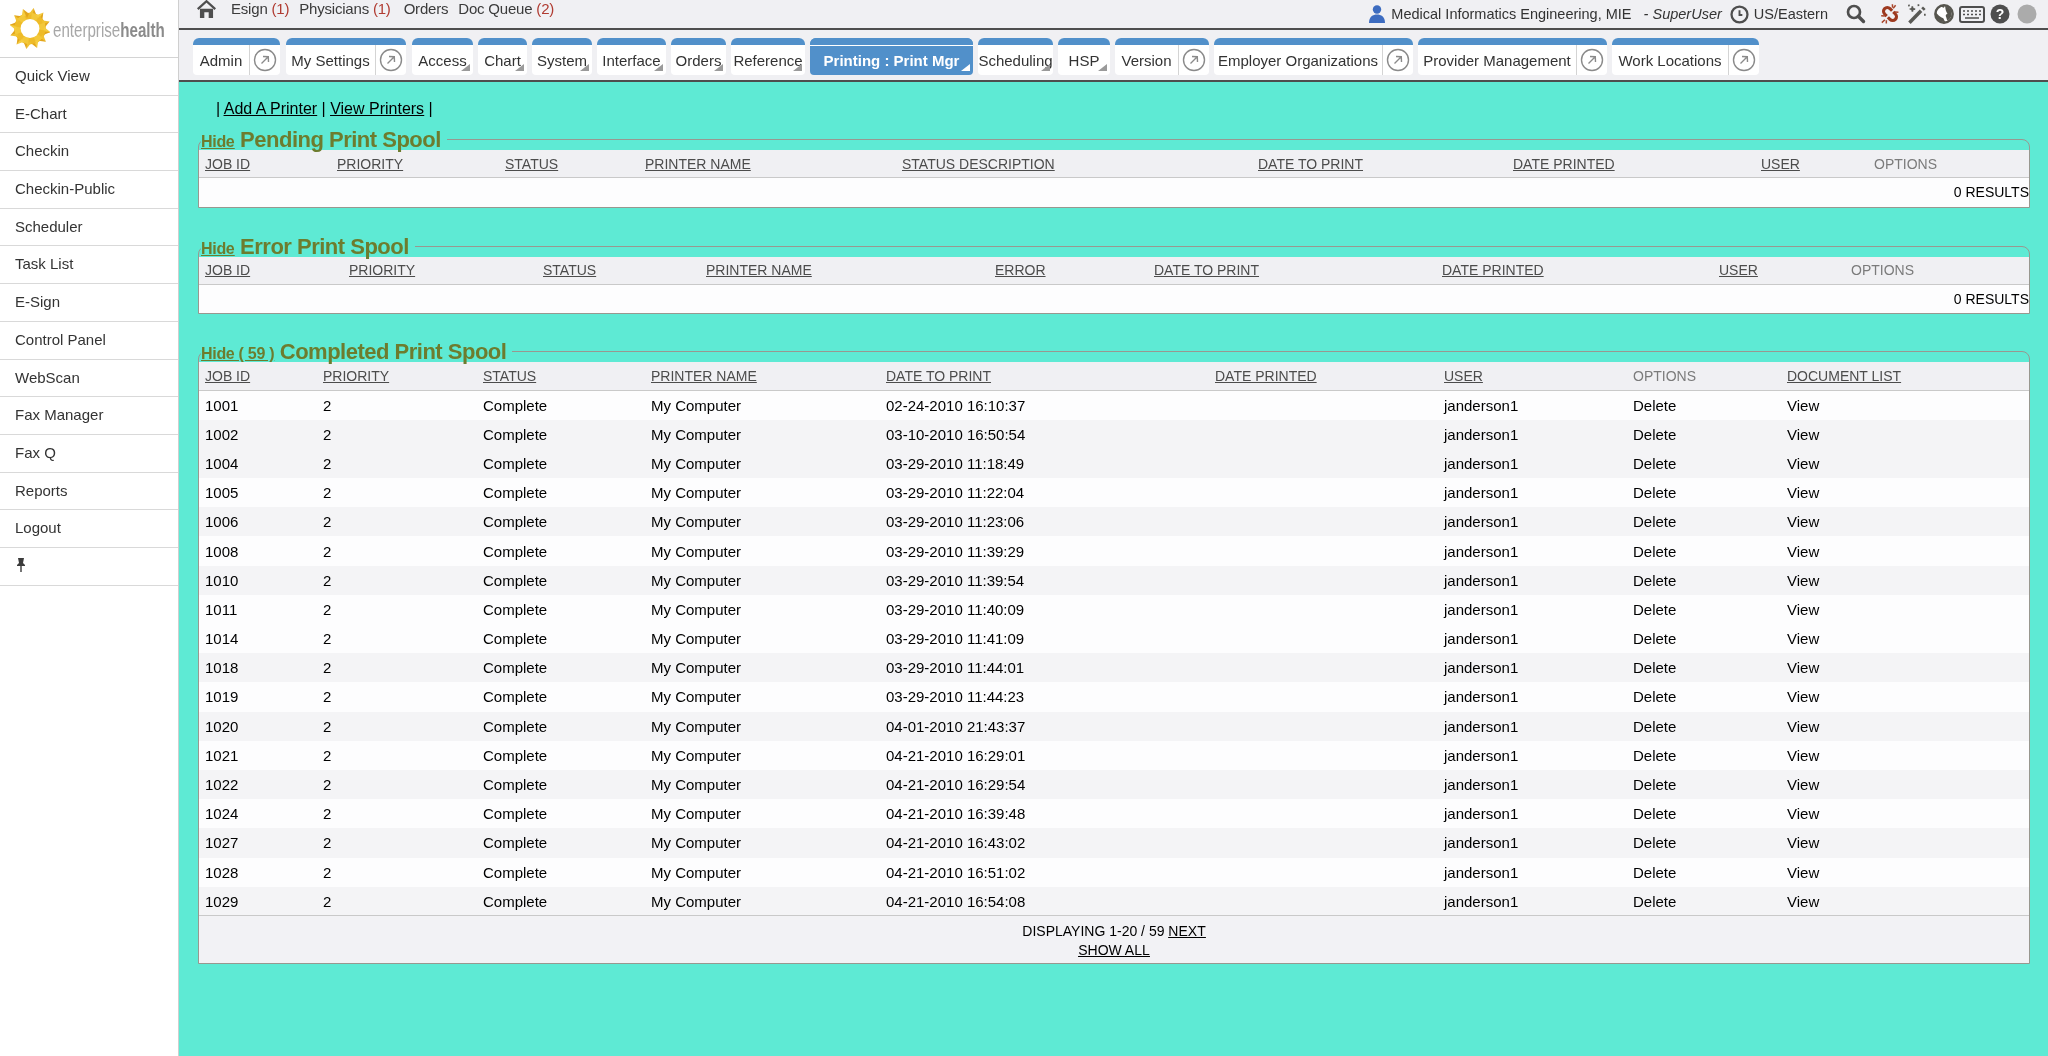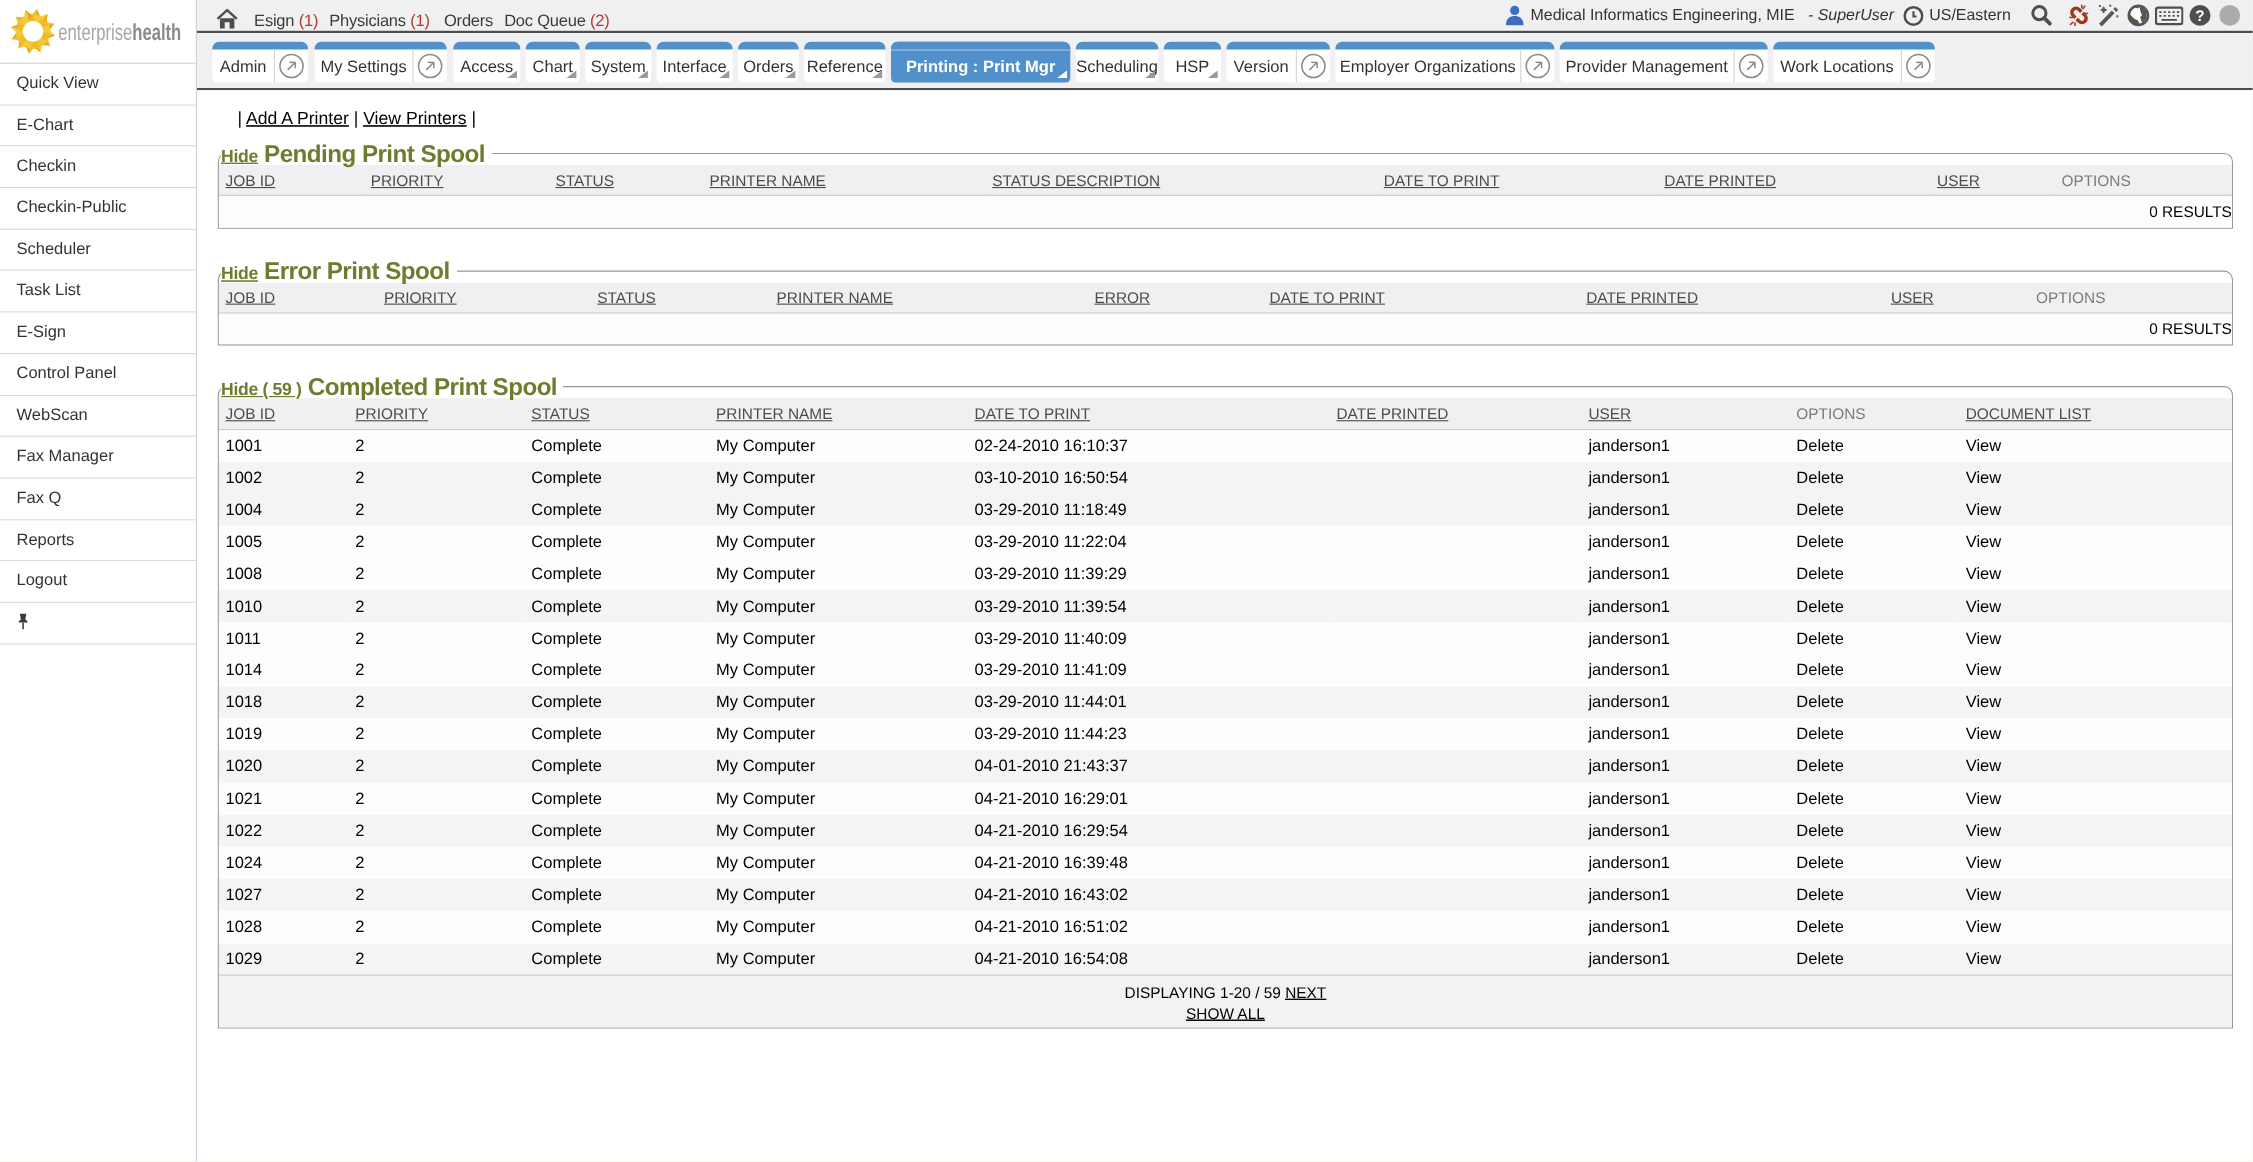--- a/index.html
+++ b/index.html
@@ -9,40 +9,40 @@
 
 #sidebar { position:absolute; left:0; top:0; width:179px; height:1056px; background:#fff; border-right:1px solid #cfcfcf; z-index:5; }
 #logo { height:58px; border-bottom:1px solid #d4d4d4; position:relative; }
 #logotext { position:absolute; left:53px; top:18px; font-size:21px; color:#a7a7a7; transform:scaleX(0.72); transform-origin:0 0; white-space:nowrap; }
 #logotext b { color:#8b8b8b; }
 .snav { display:block; height:37.7px; line-height:36px; padding-left:15px; font-size:15px; color:#333; border-bottom:1px solid #d9d9d9; }
 #pinrow { height:37.7px; border-bottom:1px solid #d9d9d9; padding-left:14px; padding-top:9px; }
 
 
 #topbar { position:absolute; left:179px; top:0; right:0; height:30px; background:#f0f0f3; border-bottom:2px solid #4e4e4e; }
-#topmenu { position:absolute; left:17px; top:0; height:28px; display:flex; align-items:flex-end; font-size:15px; letter-spacing:-0.2px; color:#3b3b3b; }
+#topmenu { position:absolute; left:17px; top:0; height:28px; display:flex; align-items:flex-start; font-size:15px; letter-spacing:-0.2px; color:#3b3b3b; }
 #topmenu .cnt { color:#b03b31; }
 #topright { position:absolute; right:10px; top:0; height:28px; display:flex; align-items:center; font-size:14.5px; color:#333; }
 
 
 #tabbar { position:absolute; left:179px; top:30px; right:0; height:52px; background:#f0f0f3; border-bottom:2px solid #4e4e4e; }
 #tabs { position:absolute; left:14px; top:8px; display:flex; }
 .tab { margin-right:5px; border-radius:6px 6px 4px 4px; background:#fff; position:relative; flex:none; white-space:nowrap; }
 .tab .cap { height:7px; background:#5190ca; border-radius:6px 6px 0 0; }
 .tab .tbody { height:30px; display:flex; align-items:center; font-size:15px; color:#333; }
 .tab .tseg { height:100%; display:flex; align-items:center; justify-content:center; }
 .tab .tico { border-left:1px solid #d4d4d4; height:100%; display:flex; align-items:center; justify-content:center; width:31px; }
 .tab.active { background:#5190ca; }
 .tab.active .cap { border-bottom:1px solid #fff; height:8px; }
 .tab.active .tbody { color:#fff; font-weight:bold; height:29px; }
 .dd { position:absolute; right:3px; bottom:4px; width:0; height:0; border-left:9px solid transparent; border-bottom:7px solid #9a9a9a; }
 .tab.active .dd { border-bottom-color:#fff; }
 
 
-#content { position:absolute; left:179px; top:82px; right:0; bottom:0; background:#ffffff; }
+#content { position:absolute; left:179px; top:82px; right:0; bottom:0; background:#5eead4; }
 #printerlinks { margin:16px 0 0 37px; font-size:16px; line-height:22px; color:#000; }
 #printerlinks a { color:#000; }
 fieldset { border:1px solid #989890; border-radius:8px 8px 0 0; margin:0 18px 0 19px; padding:0; }
 fieldset legend { font-size:22px; line-height:21px; height:21px; font-weight:bold; color:#6d7c2e; letter-spacing:-0.5px; padding:0 6px 0 0; margin-left:2px; }
 legend a { color:#6d7c2e; font-size:16px; letter-spacing:-0.3px;margin-top:40px; }
 table { width:100%; border-collapse:collapse; table-layout:fixed; }
 thead td { background:#f0f0f3; font-size:14px; color:#4c4c4c; padding:0 0 0 6px; border-bottom:1px solid #c9c9c9; height:27.5px; }
 thead td span { text-decoration:underline; }
 tbody td { font-size:15px; color:#000; padding:0 0 0 6px; height:29.2px; }
 tr.odd td { background:#fdfdfe; }
@@ -465,20 +465,31 @@
             <td>1005</td>
             <td>2</td>
             <td>Complete</td>
             <td>My Computer</td>
             <td>03-29-2010 11:22:04</td>
             <td></td>
             <td>janderson1</td>
             <td>Delete</td>
             <td>View</td>
           </tr>
+          <tr class="even">
+            <td>1006</td>
+            <td>2</td>
+            <td>Complete</td>
+            <td>My Computer</td>
+            <td>03-29-2010 11:23:06</td>
+            <td></td>
+            <td>janderson1</td>
+            <td>Delete</td>
+            <td>View</td>
+          </tr>
           <tr class="odd">
             <td>1008</td>
             <td>2</td>
             <td>Complete</td>
             <td>My Computer</td>
             <td>03-29-2010 11:39:29</td>
             <td></td>
             <td>janderson1</td>
             <td>Delete</td>
             <td>View</td>

